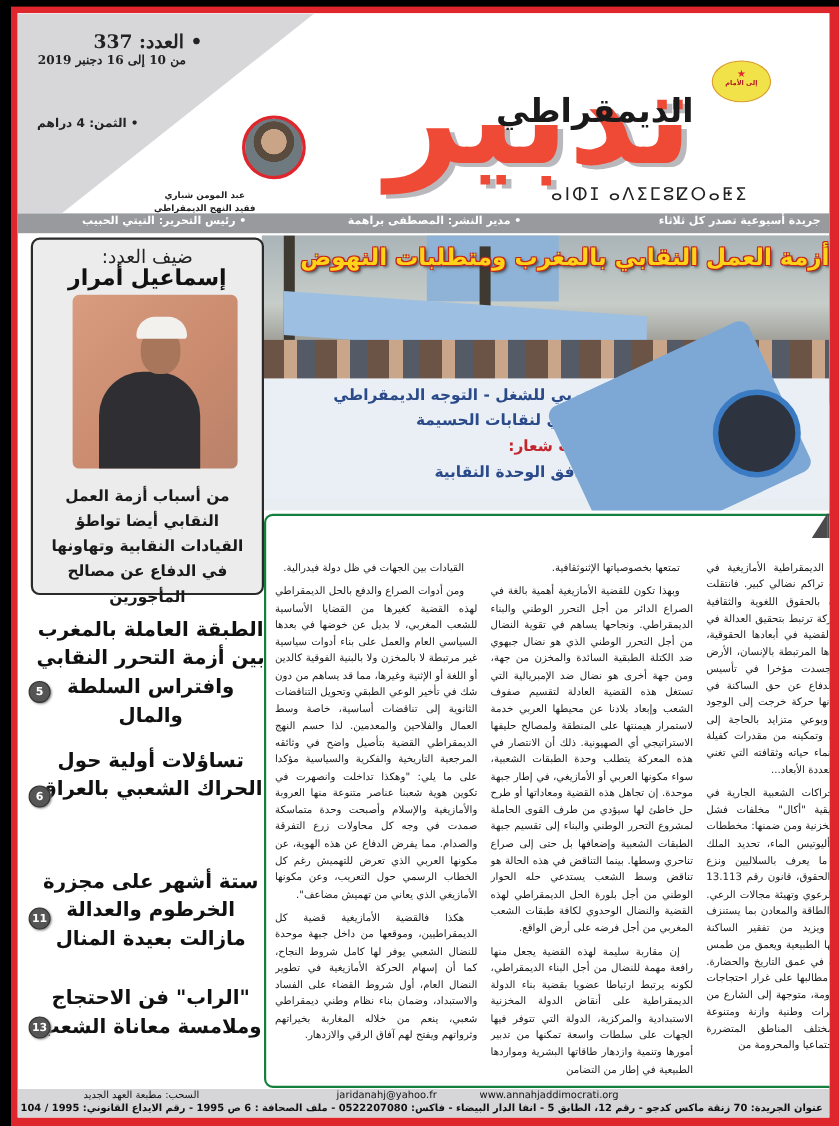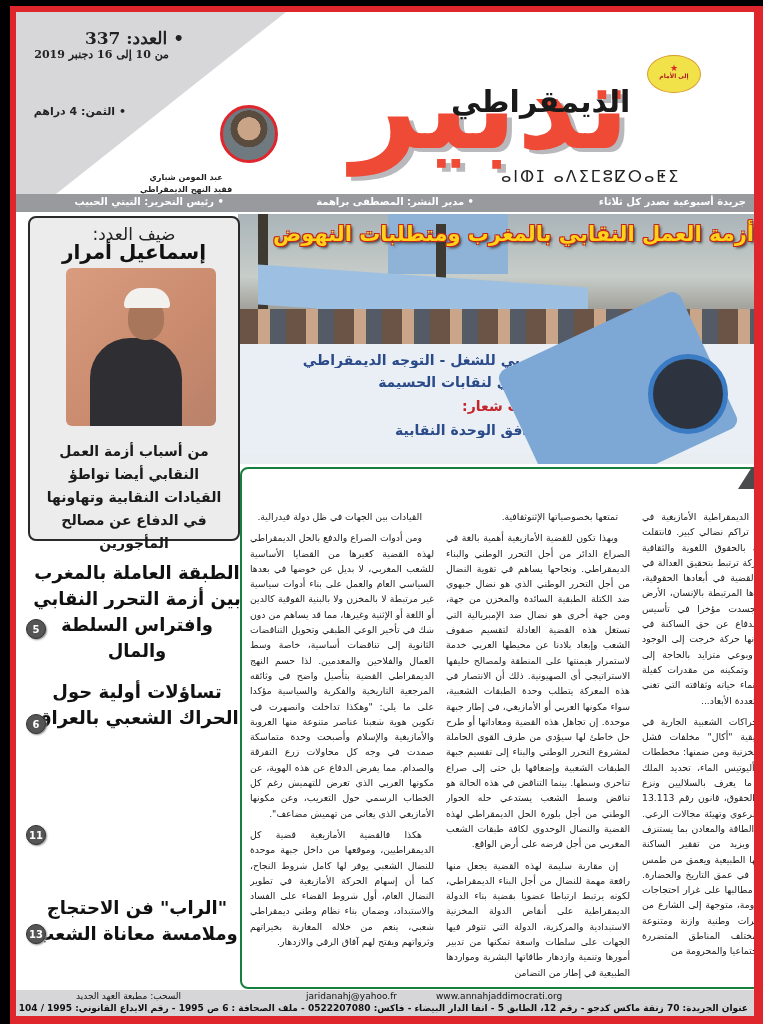--- a/index.html
+++ b/index.html
@@ -144,20 +144,23 @@
     <div class="teaser" style="top:548px">
       <span>الطبقة العاملة بالمغرب بين أزمة التحرر النقابي وافتراس السلطة والمال</span>
     </div>
     <div class="pg-badge" style="top:607px">5</div>
 
     <div class="teaser" style="top:667px">
       <span>تساؤلات أولية حول الحراك الشعبي بالعراق</span>
     </div>
     <div class="pg-badge" style="top:702px">6</div>
 
+    <div class="teaser" style="top:777px">
+      <span>ستة أشهر على مجزرة الخرطوم والعدالة مازالت بعيدة المنال</span>
+    </div>
     <div class="pg-badge" style="top:813px">11</div>
 
     <div class="teaser" style="top:883px">
       <span>"الراب" فن الاحتجاج وملامسة معاناة الشعب</span>
     </div>
     <div class="pg-badge" style="top:912px">13</div>
 
     <div class="edbox">
       <div class="ed-tab">كلمة العدد</div>
       <div class="ed-cols">

